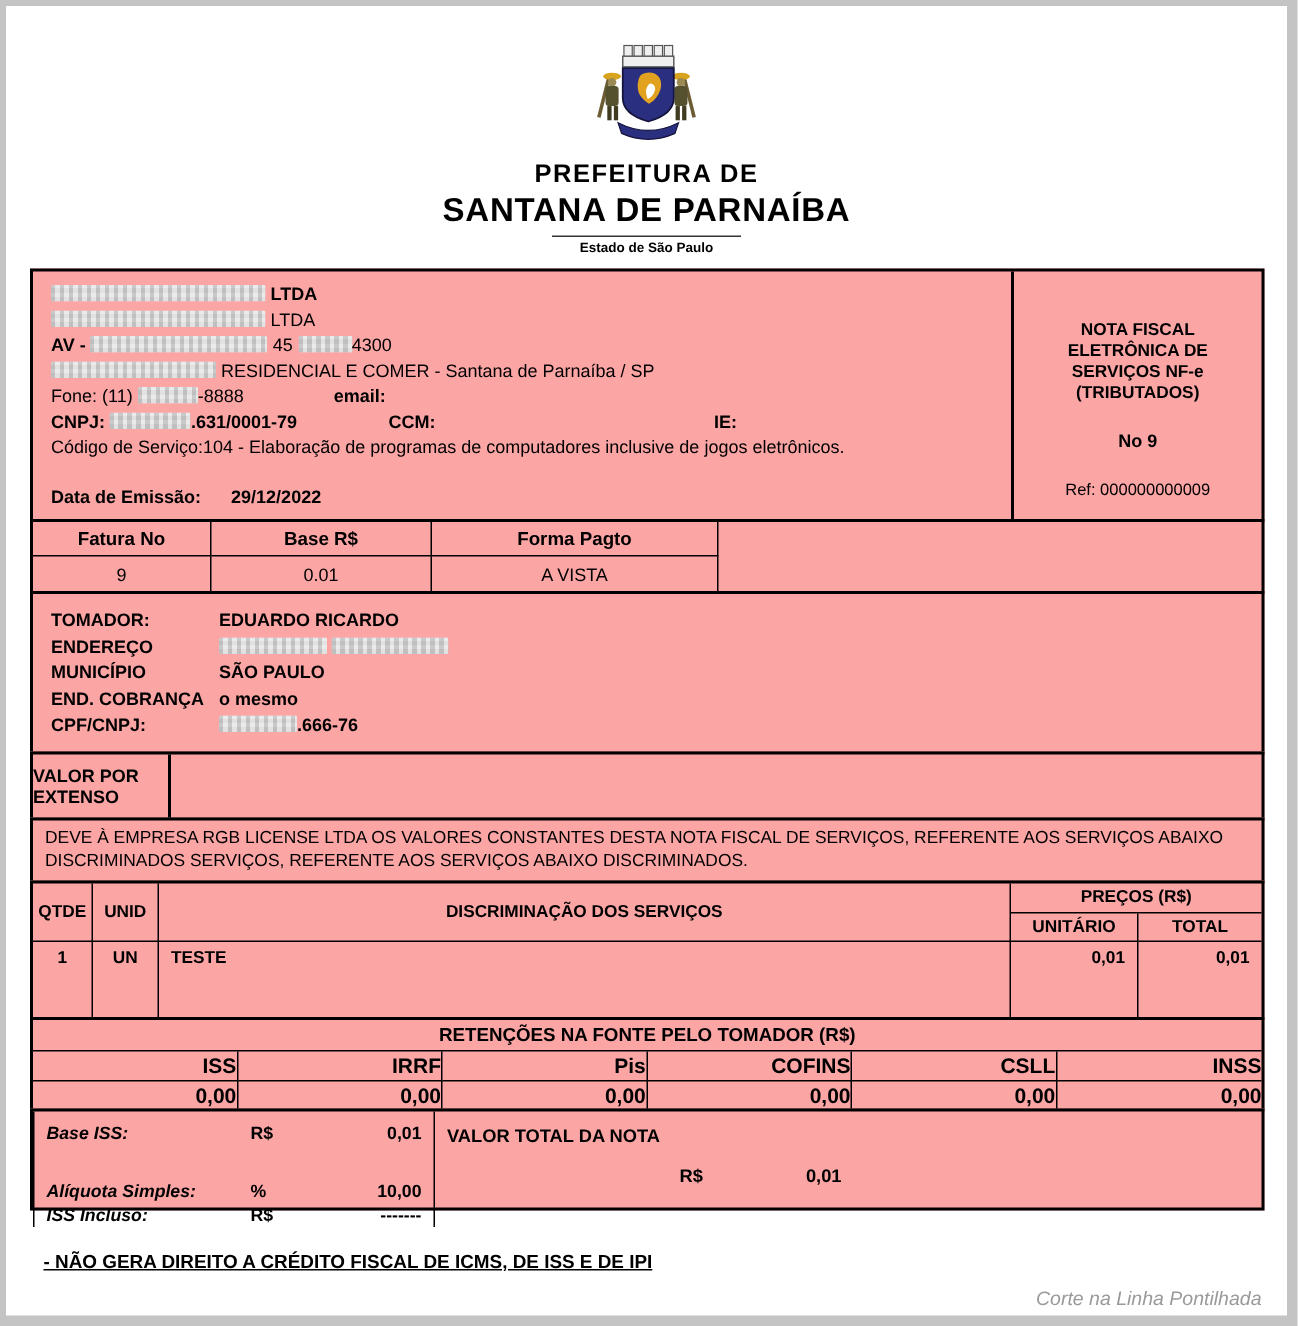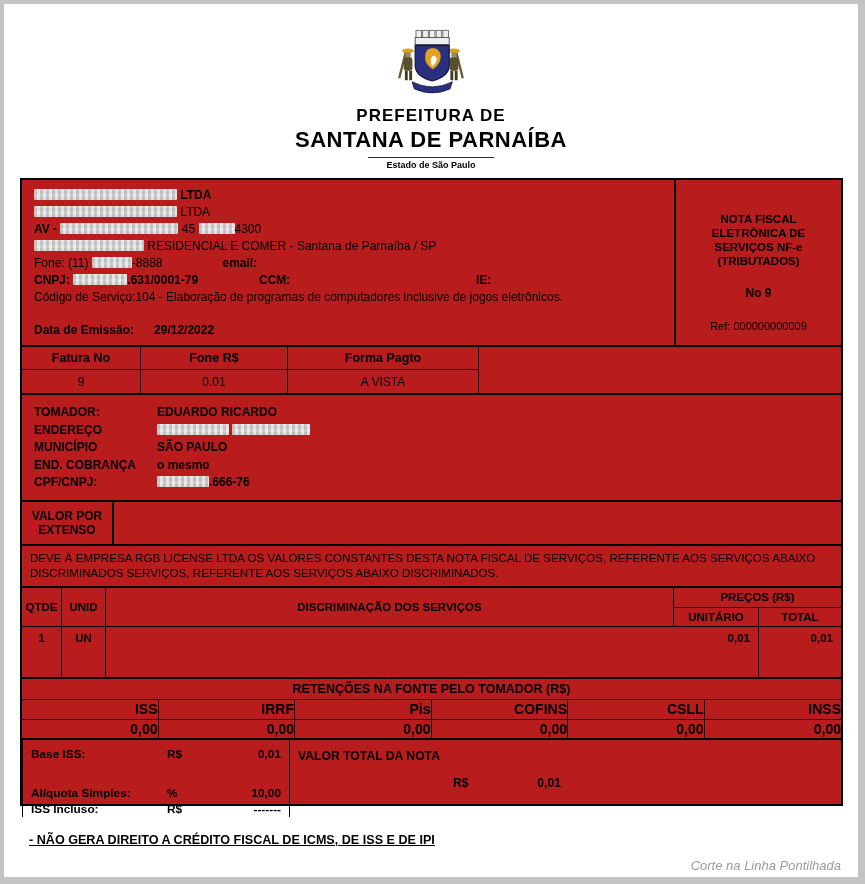--- a/index.html
+++ b/index.html
@@ -9,21 +9,21 @@
     font-family:"Liberation Sans","DejaVu Sans",sans-serif;color:#000;overflow:hidden;
   }
   
   .hdr{width:100%;text-align:center;padding-top:20px;}
   .crest{display:block;margin:0 auto;}
   .hdr-t1{font-size:17px;font-weight:bold;letter-spacing:1px;margin-top:6px;}
   .hdr-t2{font-size:22px;font-weight:bold;letter-spacing:0.5px;margin-top:1px;}
   .hdr-t3{display:inline-block;font-size:9px;font-weight:bold;margin-top:4px;border-top:1.5px solid #333;padding:2px 18px 0 18px;}
   
   .doc{width:823px;margin-left:16px;margin-top:6px;font-size:12px;}
-  .sec{border:2px solid #000;background:#b91c1c;box-sizing:border-box;}
+  .sec{border:2px solid #000;background:#fca5a5;box-sizing:border-box;}
   .sec + .sec{margin-top:-2px;}
   
   .s1{display:flex;}
   .s1-left{flex:1;padding:7px 10px 6px 12px;line-height:17px;}
   .s1-right{width:167px;border-left:2px solid #000;text-align:center;padding-top:32px;box-sizing:border-box;}
   .nf-title{font-weight:bold;font-size:11.5px;line-height:14px;}
   .nf-no{font-weight:bold;font-size:12px;margin-top:18px;}
   .nf-ref{font-size:11px;margin-top:20px;text-align:center;}
   .b{font-weight:bold;}
   .redact{display:inline-block;height:11px;vertical-align:-1px;border-radius:1px;
@@ -37,26 +37,26 @@
   .gap20{display:inline-block;width:20px;}
   .gap60{display:inline-block;width:60px;}
   
   .s2{display:grid;grid-template-columns:119px 147px 191px 1fr;grid-template-rows:23px 23px;}
   .s2 .cell{display:flex;align-items:center;justify-content:center;box-sizing:border-box;}
   .s2 .hc{font-weight:bold;font-size:12.5px;border-bottom:1px solid #000;}
   .s2 .c1,.s2 .c2,.s2 .c3{border-right:1px solid #000;}
   .s2 .empty{grid-column:4;grid-row:1 / span 2;border-bottom:none;}
   
   .s3{padding:9px 10px 8px 12px;}
-  .s3 .row{display:flex;line-height:17.5px;gap:11px;}
+  .s3 .row{display:flex;line-height:17.5px;}
   .s3 .lab{width:112px;font-weight:bold;flex:none;}
   .s3 .val{font-weight:bold;}
   
   .s4{display:flex;height:46px;}
-  .s4 .lab{width:92px;border-right:2px solid #000;display:flex;align-items:center;justify-content:center;flex-direction:column;font-weight:bold;font-size:12px;line-height:14px;box-sizing:border-box;}
+  .s4 .lab{width:92px;border-right:2px solid #000;display:flex;justify-content:center;flex-direction:column;font-weight:bold;font-size:12px;line-height:14px;box-sizing:border-box;}
   .s4 .val{flex:1;}
   
   .s5{padding:4px 8px 5px 8px;font-size:11.6px;line-height:15.5px;}
   
   .s6{display:grid;grid-template-columns:40px 44px 1fr 85px 82px;grid-template-rows:20px 19px 50px;}
   .s6 div{box-sizing:border-box;}
   .s6 .hc{font-weight:bold;font-size:11.5px;display:flex;align-items:center;justify-content:center;}
   .s6 .qh{grid-row:1 / span 2;border-right:1px solid #000;border-bottom:1px solid #000;}
   .s6 .uh{grid-row:1 / span 2;grid-column:2;border-right:1px solid #000;border-bottom:1px solid #000;}
   .s6 .dh{grid-row:1 / span 2;grid-column:3;border-right:1px solid #000;border-bottom:1px solid #000;}
@@ -74,21 +74,21 @@
   .s7 .grid{display:grid;grid-template-columns:repeat(6,1fr);}
   .s7 .grid div{height:19px;line-height:19px;text-align:right;font-weight:bold;font-size:14px;box-sizing:border-box;}
   .s7 .grid div:not(:nth-child(6n)){border-right:1px solid #000;}
   .s7 .vals div{border-top:1px solid #000;}
   
   .s8{display:grid;grid-template-columns:268px 281px 1fr;height:68px;}
   .s8 div{box-sizing:border-box;}
   .s8 .c1{padding:9px 0 0 10px;font-weight:bold;font-size:12.5px;}
   .s8 .c2{border-left:1px solid #000;border-right:1px solid #000;padding:6px 8px 0 8px;}
   .s8 .trow{display:flex;font-weight:bold;font-size:11.8px;line-height:16px;}
-  .s8 .trow .tl{width:136px;flex:none;}
+  .s8 .trow .tl{width:136px;flex:none;font-style:italic;}
   .s8 .trow .tu{width:62px;flex:none;text-align:left;}
   .s8 .trow .tv{flex:1;text-align:right;}
   .s8 .trow.r2{margin-top:23px;}
   .s8 .c3{padding:9px 10px 0 8px;font-weight:bold;font-size:12.2px;}
   .s8 .c3 .totline{display:flex;margin-top:13px;}
   .s8 .c3 .cur{margin-left:155px;}
   .s8 .c3 .amt{flex:1;text-align:right;}
   
   .footnote{margin:27px 0 0 25px;font-weight:bold;font-size:12.6px;text-decoration:underline;}
   .cutnote{position:absolute;right:17px;bottom:4px;font-size:13px;font-style:italic;color:#9a9a9a;}
@@ -156,21 +156,21 @@
       <div class="nf-title">ELETRÔNICA DE</div>
       <div class="nf-title">SERVIÇOS NF-e</div>
       <div class="nf-title">(TRIBUTADOS)</div>
       <div class="nf-no">No 9</div>
       <div class="nf-ref">Ref: 000000000009</div>
     </div>
   </div>
 
   <div class="sec s2">
     <div class="cell hc c1">Fatura No</div>
-    <div class="cell hc c2">Fone R$</div>
+    <div class="cell hc c2">Base R$</div>
     <div class="cell hc c3">Forma Pagto</div>
     <div class="cell empty"></div>
     <div class="cell c1">9</div>
     <div class="cell c2">0.01</div>
     <div class="cell c3">A VISTA</div>
   </div>
 
   <div class="sec s3">
     <div class="row">
         <span class="lab">TOMADOR:</span>
@@ -206,20 +206,21 @@
 
   <div class="sec s6">
     <div class="hc qh">QTDE</div>
     <div class="hc uh">UNID</div>
     <div class="hc ph">PREÇOS (R$)</div>
     <div class="hc dh">DISCRIMINAÇÃO DOS SERVIÇOS</div>
     <div class="hc uh2">UNITÁRIO</div>
     <div class="hc th2">TOTAL</div>
     <div class="dv qv">1</div>
     <div class="dv uv">UN</div>
+    <div class="dv descv">TESTE</div>
     <div class="dv unitv">0,01</div>
     <div class="dv totv">0,01</div>
   </div>
 
   <div class="sec s7">
     <div class="title">RETENÇÕES NA FONTE PELO TOMADOR (R$)</div>
     <div class="grid">
       <div>ISS</div>
       <div>IRRF</div>
       <div>Pis</div>

